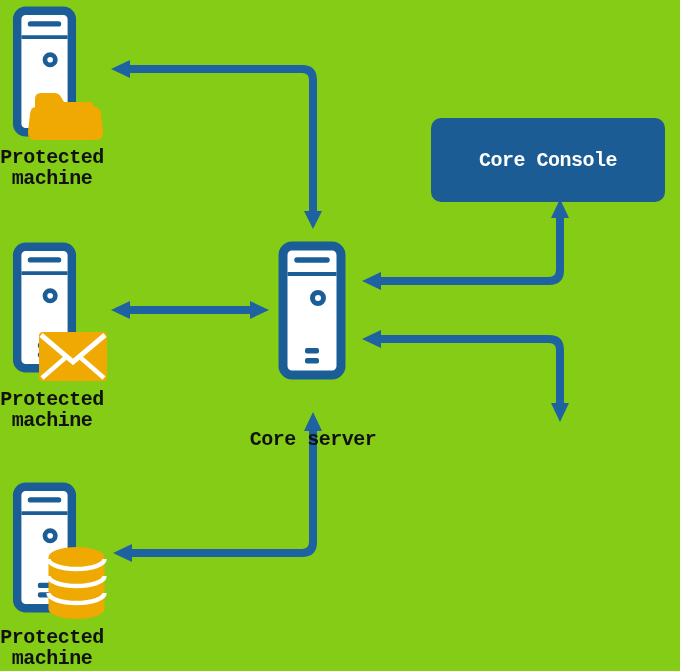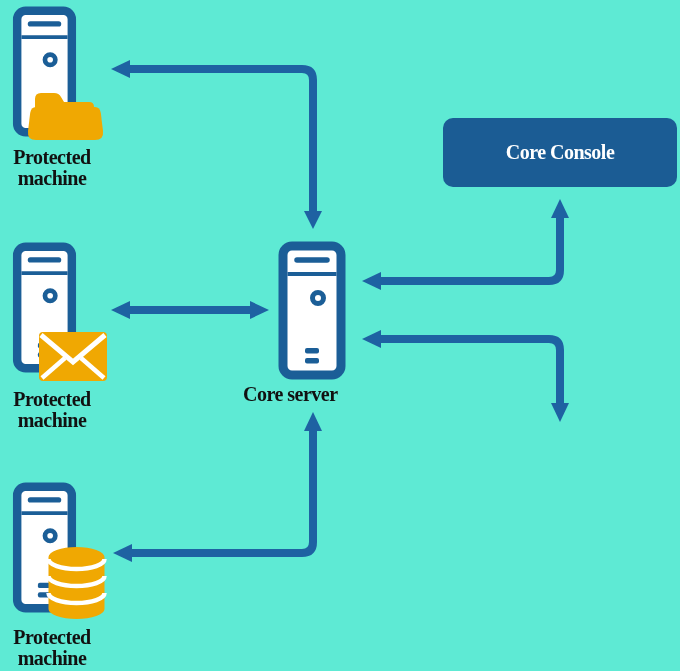--- a/index.html
+++ b/index.html
@@ -1,33 +1,34 @@
 <!DOCTYPE html>
 <html style="--blue: #1b5e97; --arrow-blue: #1e62a2; --box-blue: #1b5c94; --yellow: #f0a802; --label: #111111; --box-text: #ffffff;"><head>
 <meta charset="utf-8">
 <style>
   :root{
     --blue:#1b5e97; --arrow-blue:#1e62a2; --box-blue:#1b5c94;
     --yellow:#f0a802; --label:#111111; --box-text:#ffffff;
   }
   html,body{margin:0;padding:0;background:#ffffff;}
   .canvas{
-    position:relative; width:680px; height:671px; background:#5eead4;
-    font-family:Liberation Serif, serif; overflow:hidden;
+    position:relative; width:680px; height:671px; background:#84cc16;
+    font-family:Liberation Mono, monospace; overflow:hidden;
   }
   .abs{position:absolute;}
   .machine-label{
     position:absolute; width:108px; text-align:center;
     font-weight:bold; font-size:20px; line-height:21px; color:var(--label);
     white-space:pre-line; letter-spacing:-0.5px;
   }
   .core-label{
-    position:absolute; width:140px; text-align:left;
+    position:absolute; width:140px; text-align:center;
     font-weight:bold; font-size:20px; line-height:21px; color:var(--label);
     letter-spacing:-0.5px;
+    margin-top:45px;
   }
   .node-box{
     position:absolute; background:var(--box-blue); border-radius:10px;
     display:flex; align-items:center; justify-content:center; text-align:center;
     color:var(--box-text); font-weight:bold; font-size:20px; line-height:23px;
     white-space:pre-line; letter-spacing:-0.5px;
   }
   svg{display:block;}
   .t-stroke{stroke:var(--blue); fill:none;}
   .t-fill{fill:var(--blue);}
@@ -120,16 +121,16 @@
     <path class="icon-white-line" d="M2.5 48 a28 10 0 0 0 56 0" stroke-width="4.5"></path>
   </svg>
   <div class="machine-label" style="left:-2px;top:627px;">Protected
 machine</div>
 
   <svg class="abs" style="left:278px;top:241px;" width="68" height="139" viewBox="0 0 68 139">
     <use href="#tower"></use>
   </svg>
   <div class="core-label" style="left:243px;top:384px;">Core server</div>
 
-  <div class="node-box" style="left:443px;top:118px;width:234px;height:69px;">Core Console</div>
+  <div class="node-box" style="left:431px;top:118px;width:234px;height:84px;">Core Console</div>
 
 
 </div>
 
 </body></html>

